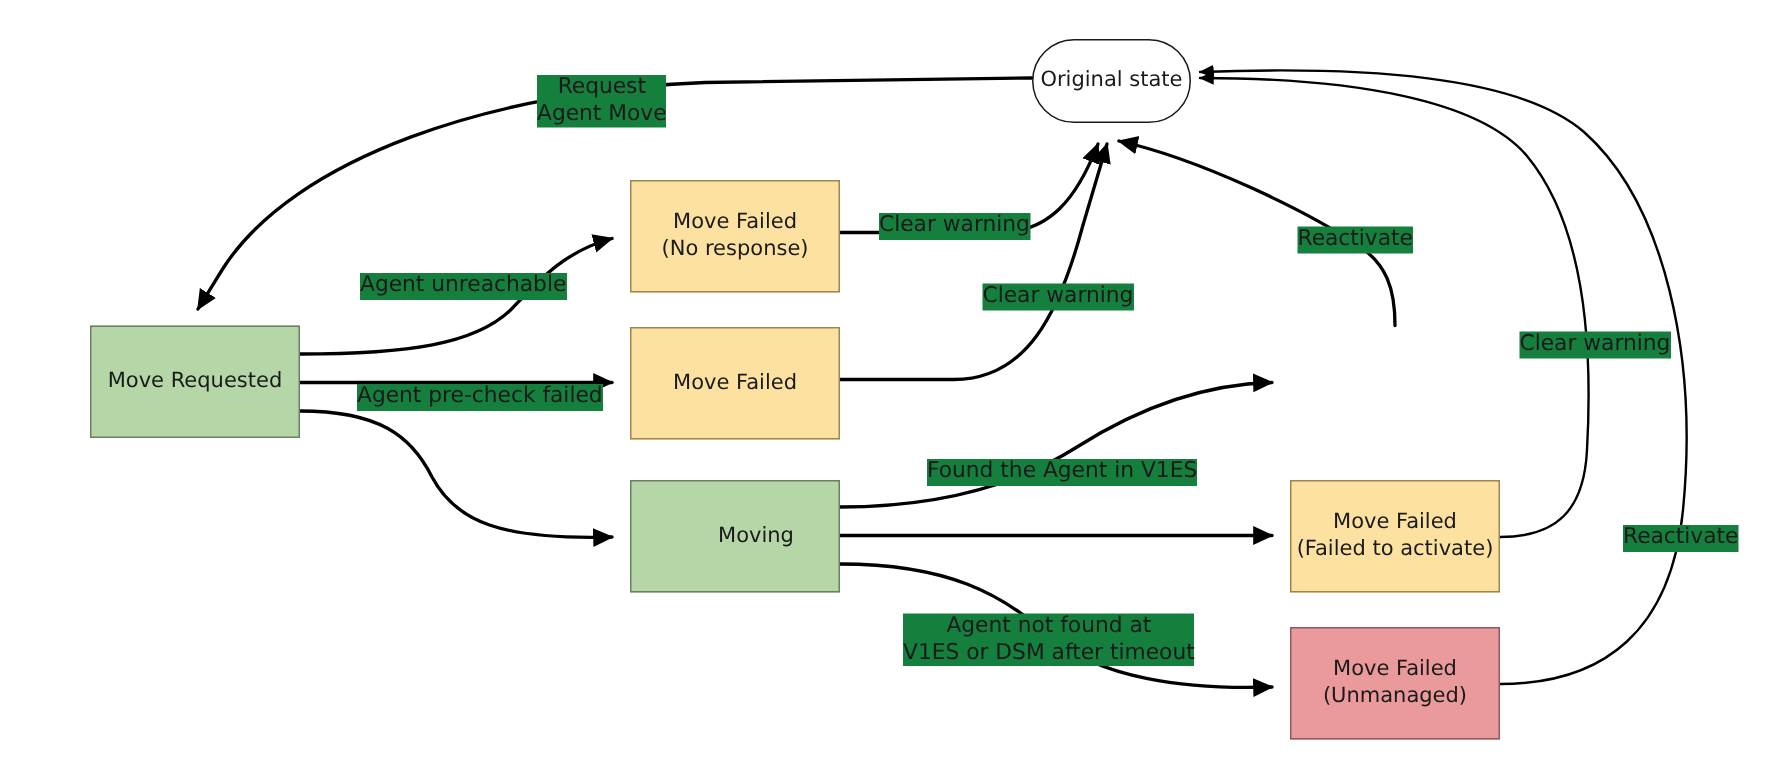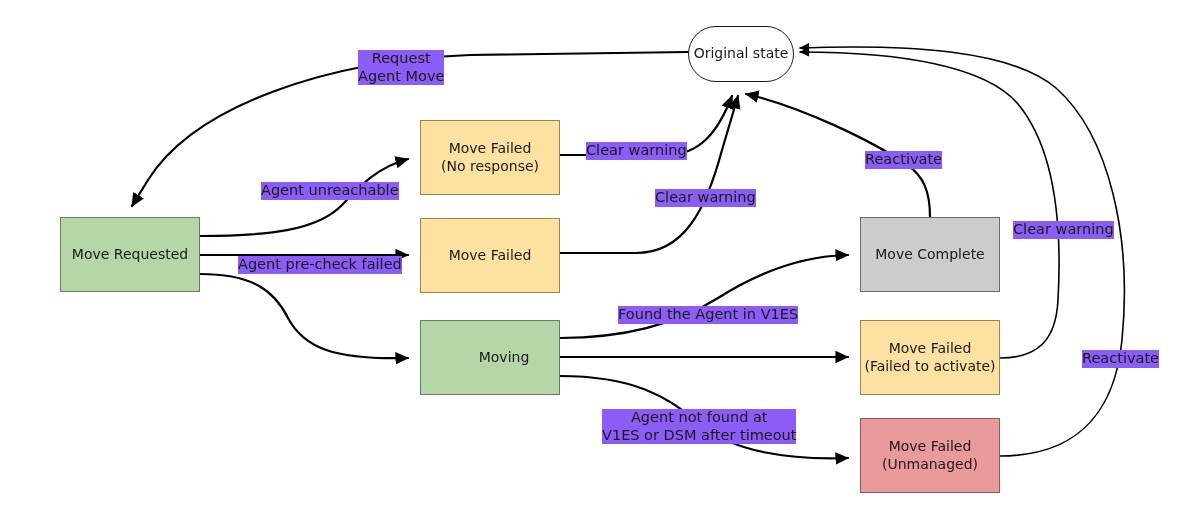--- a/index.html
+++ b/index.html
@@ -59,21 +59,21 @@
     border-width: 1.5px;
     border-radius: 34px;
   }
   .edge-label {
     position: absolute;
     color: #1a1a1a;
     font-size: 14.5px;
     line-height: 1.22;
     text-align: center;
     white-space: pre-line;
-    background: #8b5cf6;
+    background: #15803d;
     user-select: none;
     pointer-events: none;
   }
 </style>
 </head>
 <body>
 
 <div id="canvas">
 
   <svg id="edges" viewBox="0 0 1177 515" xmlns="http://www.w3.org/2000/svg">
@@ -122,38 +122,35 @@
   </div>
 
   <div class="node yellow" style="left:420px; top:218px; width:140px; height:75px;">
     <span>Move Failed</span>
   </div>
 
   <div class="node green" style="left:420px; top:320px; width:140px; height:75px;padding-left:28px;">
     <span>Moving</span>
   </div>
 
-  <div class="node grey" style="left:860px; top:217px; width:140px; height:75px;">
-    <span>Move Complete</span>
-  </div>
 
   <div class="node yellow" style="left:860px; top:320px; width:140px; height:75px;">
     <span>Move Failed
 (Failed to activate)</span>
   </div>
 
   <div class="node red" style="left:860px; top:418px; width:140px; height:75px;">
     <span>Move Failed
 (Unmanaged)</span>
   </div>
 
   <div class="edge-label" style="left:358px; top:50px;"><span>Request
 Agent Move</span></div>
 
-  <div class="edge-label" style="left:240px; top:182px;margin-left:21px;"><span>Agent unreachable</span></div>
+  <div class="edge-label" style="left:240px; top:182px;"><span>Agent unreachable</span></div>
 
   <div class="edge-label" style="left:238px; top:246px;margin-top:10px;"><span>Agent pre-check failed</span></div>
 
 
   <div class="edge-label" style="left:586px; top:142px;"><span>Clear warning</span></div>
 
   <div class="edge-label" style="left:655px; top:189px;"><span>Clear warning</span></div>
 
   <div class="edge-label" style="left:618px; top:306px;"><span>Found the Agent in V1ES</span></div>
 

